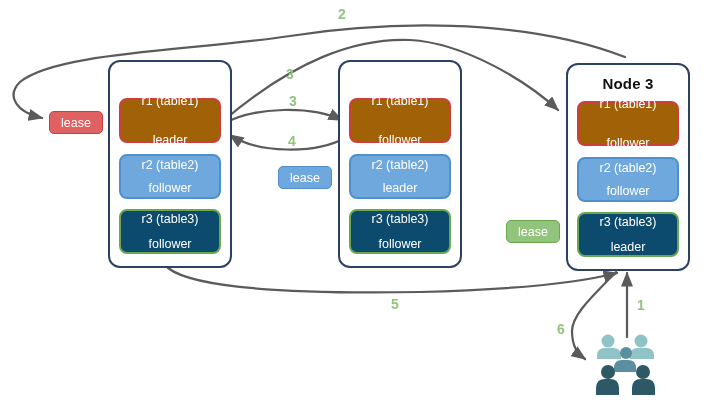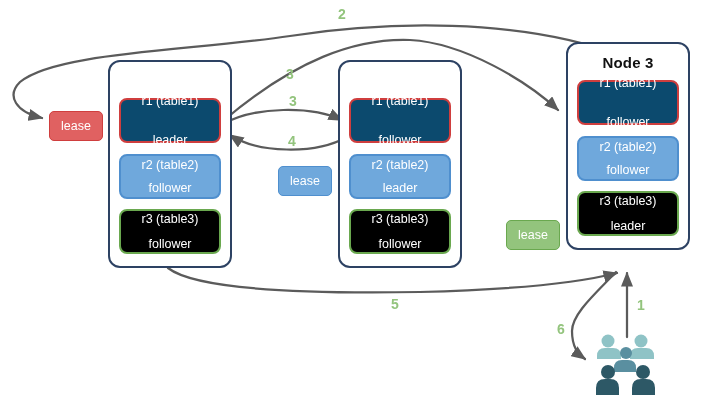--- a/index.html
+++ b/index.html
@@ -15,26 +15,26 @@
   .node-title{
     position:absolute;left:0;right:0;top:10px;text-align:center;
     font-size:15px;font-weight:bold;color:#111111;letter-spacing:.2px;
   }
   .replica{
     position:absolute;left:9px;width:102px;height:45px;border-radius:8px;
     box-sizing:border-box;border:2px solid transparent;
     display:flex;flex-direction:column;align-items:center;justify-content:center;
     color:#ffffff;font-size:12.5px;line-height:1.3;text-align:center;
   }
-  .replica.red{background:#0c4a6e;border-color:#cf3e3e;gap:22px;}
+  .replica.red{background:#a16207;border-color:#cf3e3e;gap:22px;}
   .replica.blue{background:#6fa8dc;border-color:#4f8fce;}
-  .replica.green{background:#000000;border-color:#6aa84f;gap:8px;}
+  .replica.green{background:#0c4a6e;border-color:#6aa84f;gap:8px;}
   .r-pos-1{top:36px;} .r-pos-2{top:92px;gap:6px;} .r-pos-3{top:147px;}
   .lease{
-    position:absolute;width:54px;height:30px;border-radius:5px;box-sizing:border-box;
+    position:absolute;width:54px;height:23px;border-radius:5px;box-sizing:border-box;
     display:flex;align-items:center;justify-content:center;
     color:#ffffff;font-size:12.5px;border:1.5px solid transparent;
   }
   .lease.red{left:49px;top:111px;background:#e06161;border-color:#cf3e3e;}
   .lease.blue{left:278px;top:166px;background:#6fa8dc;border-color:#4f8fce;}
   .lease.green{left:506px;top:220px;background:#93c47d;border-color:#6aa84f;}
   .step{
     position:absolute;transform:translate(-50%,-50%);
     font-size:14px;font-weight:bold;color:#93c47d;
   }
@@ -109,21 +109,21 @@
     <div class="replica blue r-pos-2">
       <div>r2 (table2)</div>
       <div>leader</div>
     </div>
     <div class="replica green r-pos-3">
       <div>r3 (table3)</div>
       <div>follower</div>
     </div>
   </div>
 
-  <div class="node" style="left:566px;top:42px;padding-left:20px;">
+  <div class="node" style="left:566px;top:63px;padding-left:20px;">
     <div class="node-title">Node 3</div>
     <div class="replica red r-pos-1">
       <div>r1 (table1)</div>
       <div>follower</div>
     </div>
     <div class="replica blue r-pos-2">
       <div>r2 (table2)</div>
       <div>follower</div>
     </div>
     <div class="replica green r-pos-3">

